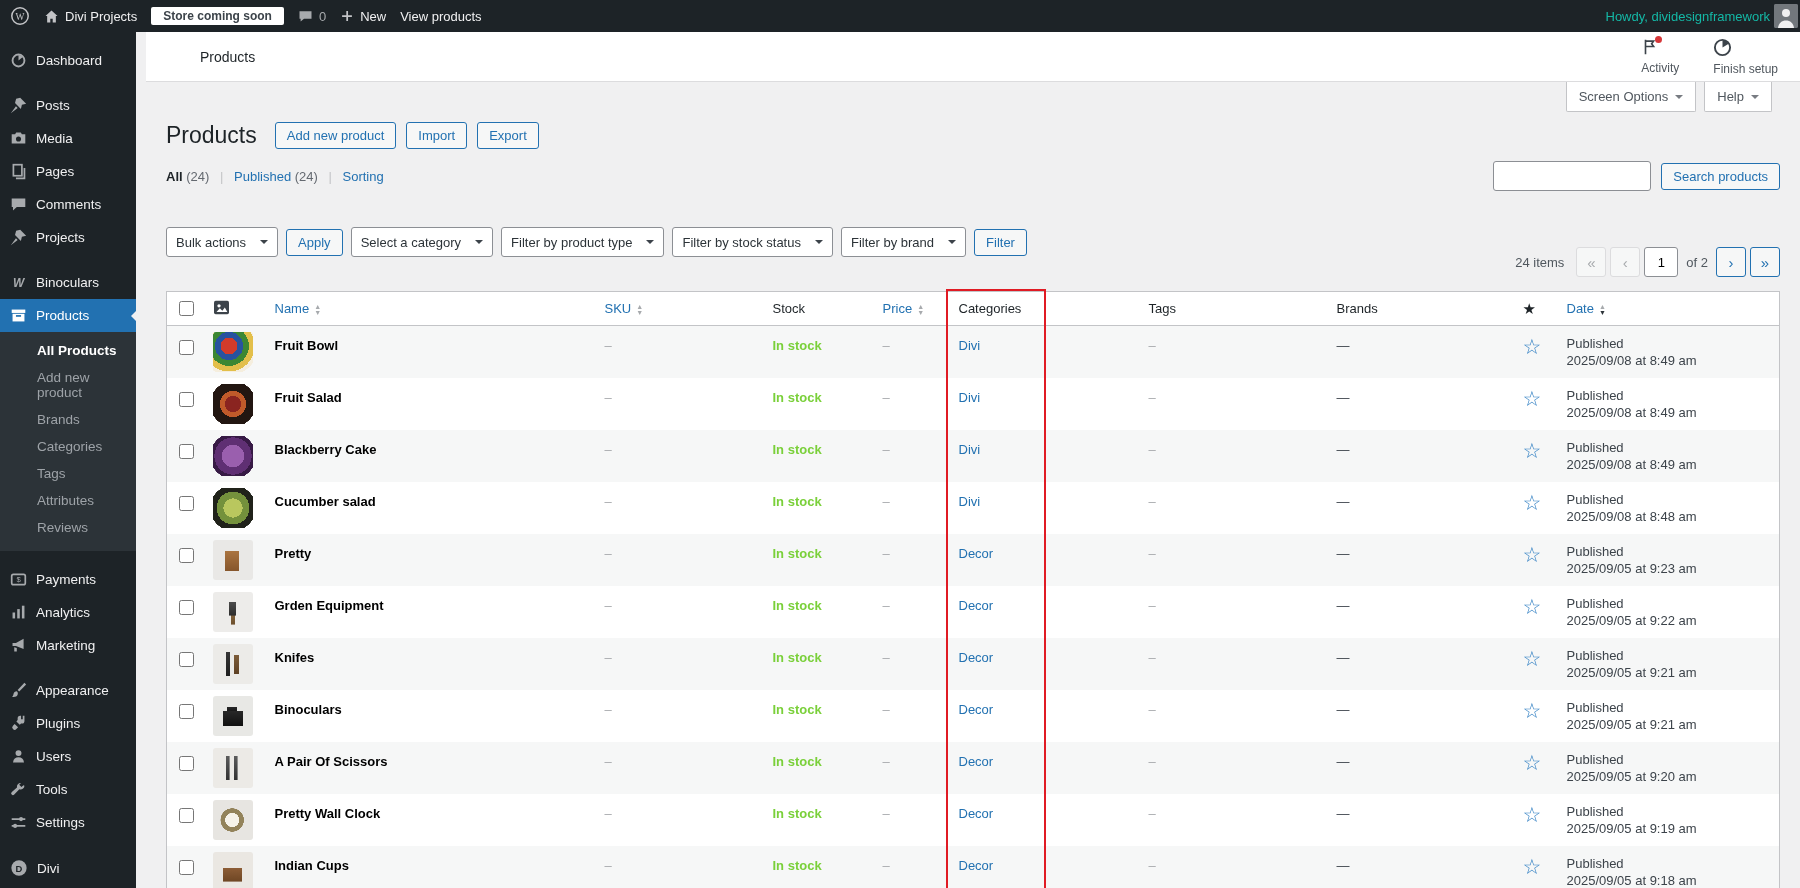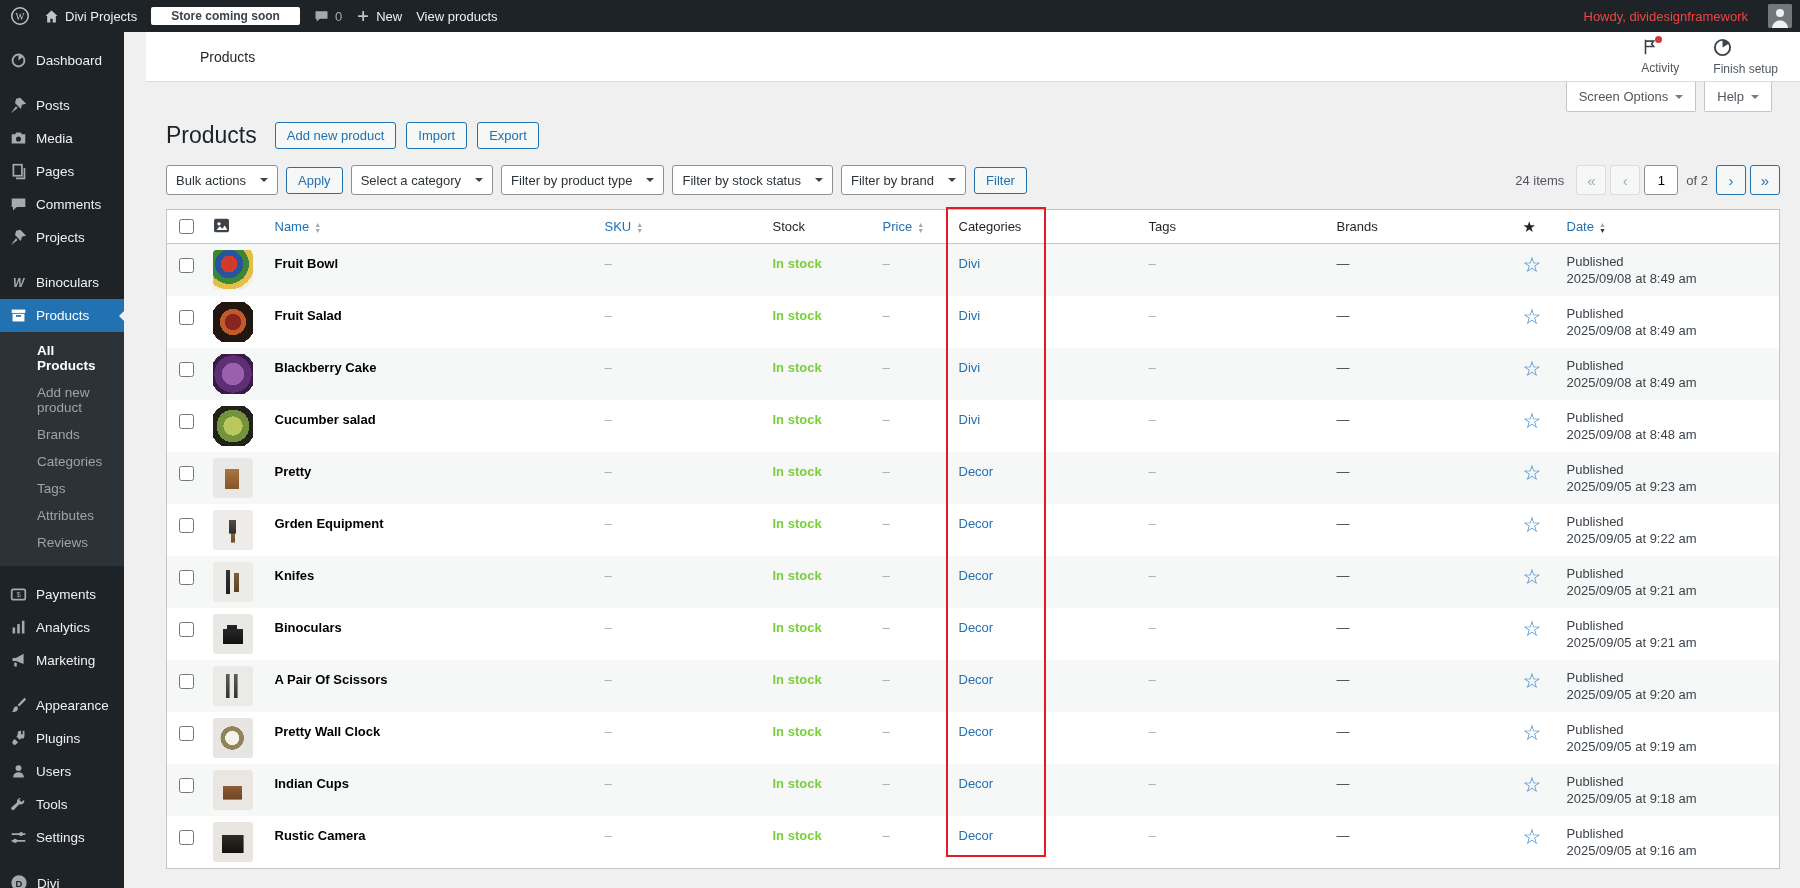--- a/index.html
+++ b/index.html
@@ -5,27 +5,27 @@
   * { margin:0; padding:0; box-sizing:border-box; }
   html,body { width:1800px; height:888px; overflow:hidden; background:#f0f0f1;
     font-family:"Liberation Sans",sans-serif; font-size:13px; color:#3c434a; }
 
   
   #adminbar { position:fixed; top:0; left:0; right:0; height:32px; background:#1d2327;
     color:#c3c4c7; display:flex; align-items:center; z-index:60; font-size:13px; }
   #adminbar .ab-left { display:flex; align-items:center; gap:14px; padding-left:10px; }
   #adminbar .ab-item { display:flex; align-items:center; gap:6px; color:#f0f0f1; cursor:pointer; }
   #adminbar svg { display:block; }
-  .ab-badge { background:#fff; color:#3c434a; border-radius:2px; padding:2px 20px; font-size:12px; font-weight:700; }
+  .ab-badge { background:#fff; color:#3c434a; border-radius:2px; padding:2px 12px; font-size:12px; font-weight:700; }
   .ab-count { color:#a7aaad; }
-  .ab-right { margin-left:auto; display:flex; align-items:center; gap:20px; padding-right:8px; color:#ef4444; cursor:pointer; }
+  .ab-right { margin-left:auto; display:flex; align-items:center; gap:4px; padding-right:2px; color:#14b8a6; cursor:pointer; }
   .avatar { width:24px; height:24px; background:#72777c; border-radius:2px; display:flex; align-items:flex-end; justify-content:center; overflow:hidden; }
 
   
-  #sidebar { position:fixed; top:32px; left:0; bottom:0; width:124px; background:#1d2327;
+  #sidebar { position:fixed; top:32px; left:0; bottom:0; width:136px; background:#1d2327;
     color:#f0f0f1; font-size:13.5px; display:flex; flex-direction:column; z-index:50; }
   .menu-item { display:flex; align-items:center; gap:9px; padding:8px 6px 8px 10px; cursor:pointer; position:relative; }
   .menu-item svg { color:#a7aaad; flex:0 0 auto; }
   .menu-item.spaced { margin-top:12px; }
   .menu-item.active { background:#2271b1; color:#fff; }
   .menu-item.active svg { color:#fff; }
   .menu-item.active .arrow { position:absolute; right:0; top:50%; transform:translateY(-50%);
     width:0; height:0; border:5px solid transparent; border-right-color:#f0f0f1; }
   .submenu { background:#2c3338; padding:5px 0 10px; }
   .submenu-item { padding:6px 12px 6px 37px; color:#9ea3a8; cursor:pointer; }
@@ -58,21 +58,21 @@
   .views a { color:#2271b1; text-decoration:none; cursor:pointer; }
   .views .sep { color:#c3c4c7; padding:0 7px; }
   .search-box { display:flex; align-items:center; gap:10px; }
   .search-box input { width:158px; height:30px; border:1px solid #8c8f94; border-radius:3px; padding:0 8px; font-size:13px; background:#fff; }
 
   .row-c { display:flex; justify-content:space-between; align-items:center; margin-top:16px; }
   .filters { display:flex; align-items:center; gap:8px; }
   .select { height:30px; background:#fff; border:1px solid #8c8f94; border-radius:3px;
     display:flex; align-items:center; gap:14px; padding:0 9px; color:#2c3338; cursor:pointer; }
   .select .caret { border-top-color:#3c434a; }
-  .pagination { display:flex; align-items:center; gap:4px; color:#50575e; }
+  .pagination { display:flex; align-items:center; gap:4px; color:#50575e;margin-top:40px; }
   .pagination .count { margin-right:8px; }
   .pgbtn { width:30px; height:30px; border-radius:3px; display:flex; align-items:center; justify-content:center;
     font-size:15px; cursor:pointer; }
   .pgbtn.disabled { background:#f6f7f7; border:1px solid #dcdcde; color:#a7aaad; cursor:default; }
   .pgbtn.enabled { background:#f6f7f7; border:1px solid #2271b1; color:#2271b1; }
   .pg-current { width:34px; height:30px; border:1px solid #8c8f94; border-radius:3px; text-align:center; font-size:13px; background:#fff; }
   .pg-of { margin:0 4px; }
 
   
   .table-box { margin-top:14px; position:relative; }
@@ -322,20 +322,35 @@
   </div>
 
   <div class="wrap">
     <div class="title-row">
       <h1>Products</h1>
       <span class="btn">Add new product</span>
       <span class="btn">Import</span>
       <span class="btn">Export</span>
     </div>
 
+    <div class="row-b">
+      <div class="views">
+        <span class="all-label">All</span>
+        <span>(24)</span>
+        <span class="sep">|</span>
+        <a>Published</a>
+        <span>(24)</span>
+        <span class="sep">|</span>
+        <a>Sorting</a>
+      </div>
+      <div class="search-box">
+        <input type="text" value="" style="">
+        <span class="btn">Search products</span>
+      </div>
+    </div>
 
     <div class="row-c">
       <div class="filters">
         <div class="select">
           <span>Bulk actions</span>
           <span class="caret"></span>
         </div>
         <span class="btn">Apply</span>
         <div class="select" style="">
           <span>Select a category</span>

